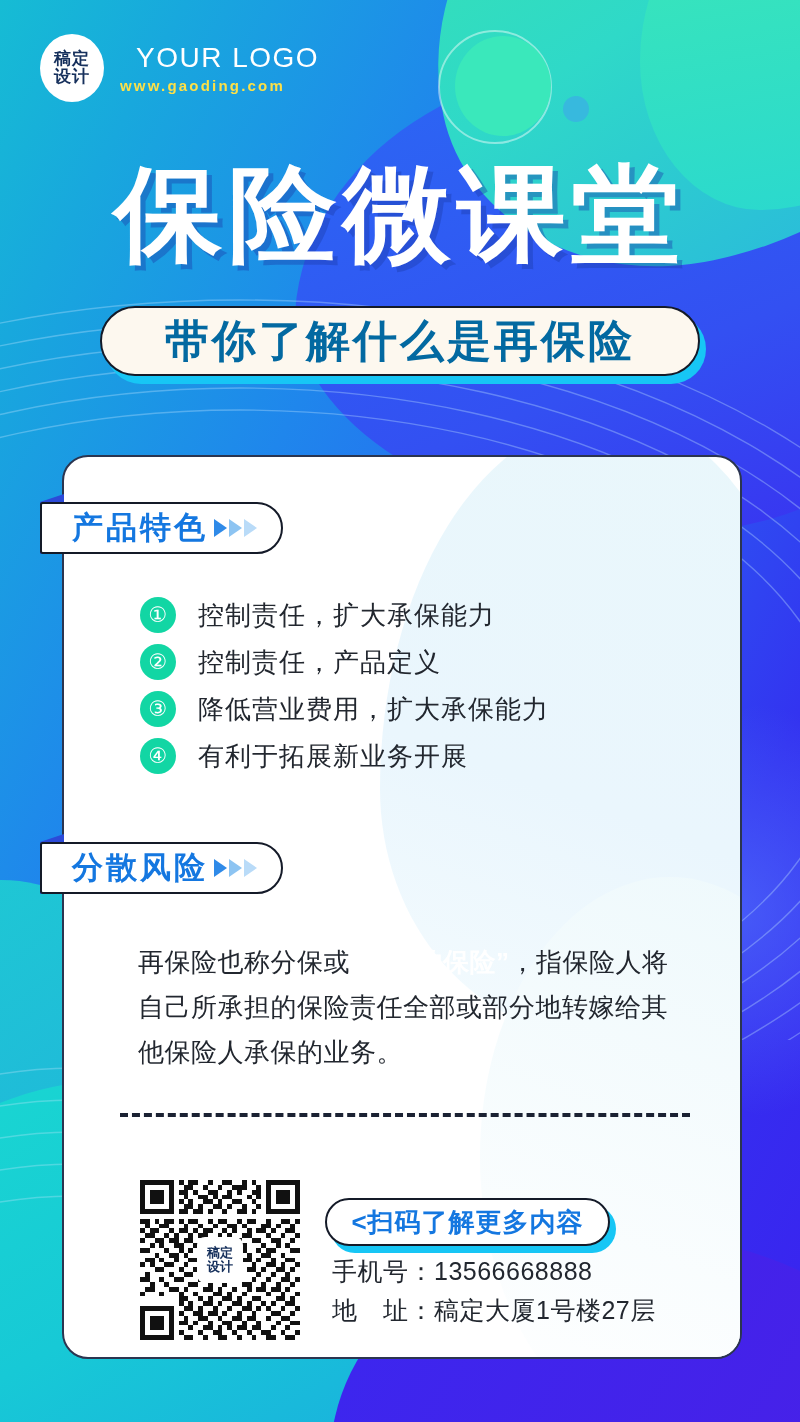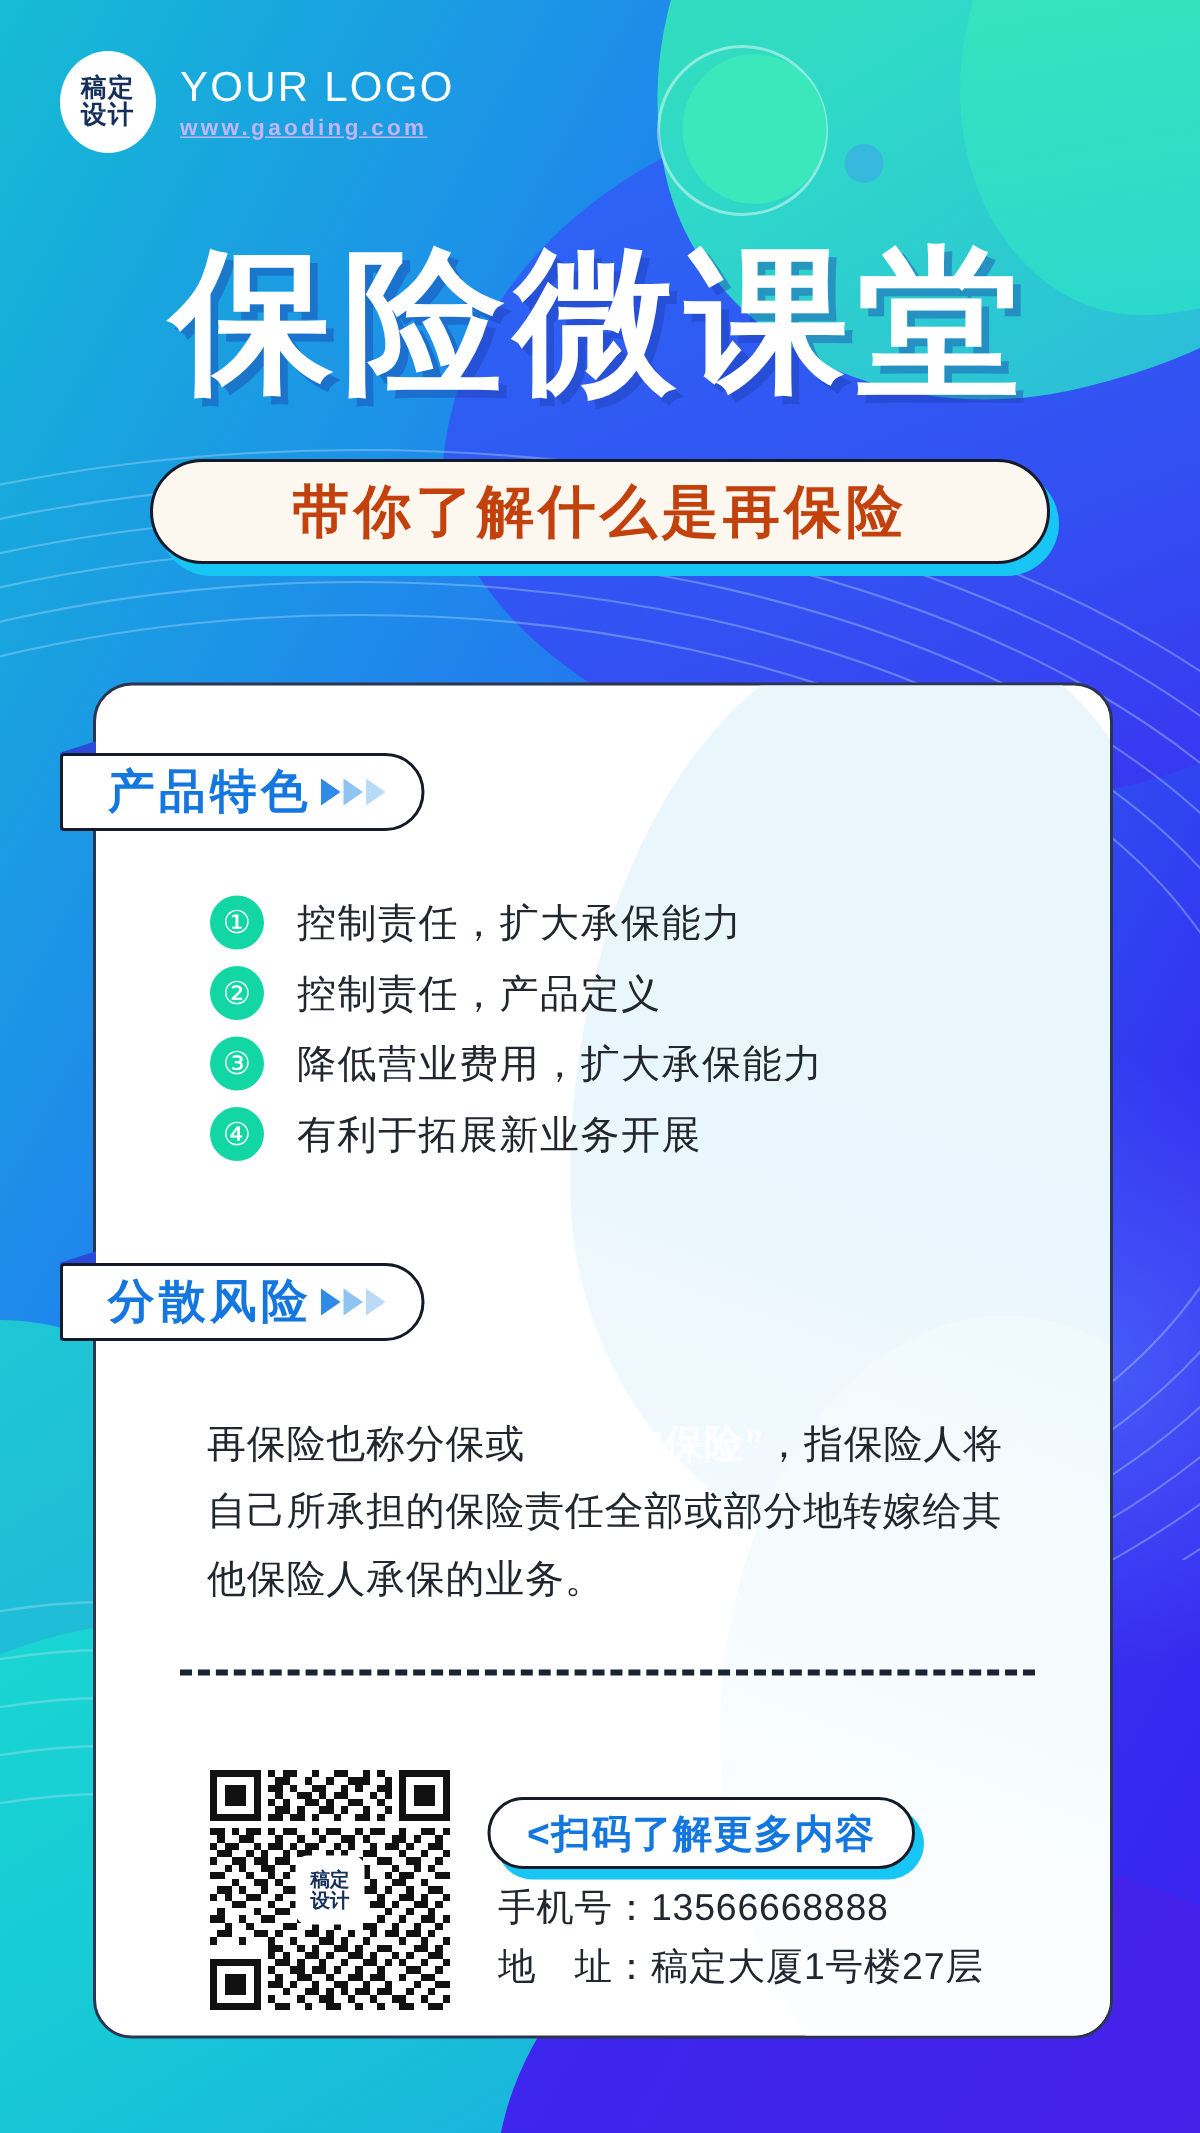--- a/index.html
+++ b/index.html
@@ -70,22 +70,22 @@
   .bg-left-lines{position:absolute;left:-30px;top:1040px;width:260px;height:240px;opacity:.3;}
 
   
   .logo-row{position:absolute;left:40px;top:34px;display:flex;align-items:center;gap:16px;}
   .logo-badge{
     width:64px;height:68px;background:#fff;border-radius:50%;
     display:flex;flex-direction:column;align-items:center;justify-content:center;
     line-height:1.08;color:#16305c;font-size:17px;font-weight:700;letter-spacing:1px;
   }
   .logo-text{display:flex;flex-direction:column;gap:3px;}
-  .logo-main{color:#fff;font-size:28px;font-weight:400;letter-spacing:1.5px;}
-  .logo-url{color:#c4b5fd;font-size:15px;font-weight:700;letter-spacing:2.2px;text-decoration:underline;}
+  .logo-main{color:#fff;font-size:28px;font-weight:400;letter-spacing:1.5px;margin-left:16px;}
+  .logo-url{color:#fde047;font-size:15px;font-weight:700;letter-spacing:2.2px;}
 
   
   .title{
     position:absolute;left:0;right:0;top:146px;text-align:center;
     color:#fff;font-size:104px;font-weight:700;letter-spacing:6px;
     font-family:"DejaVu Sans","Liberation Sans",sans-serif;
     text-shadow:5px 5px 0 rgba(28,60,170,.40);
     transform:scaleX(1.04);
     white-space:nowrap;
   }
@@ -93,21 +93,21 @@
   
   .subtitle-wrap{position:absolute;left:100px;top:306px;width:600px;height:72px;}
   .subtitle-shadow{
     position:absolute;left:6px;top:8px;width:600px;height:70px;
     background:#17c6f5;border-radius:36px;
   }
   .subtitle{
     position:absolute;left:0;top:0;width:600px;height:70px;
     background:#fdf8ef;border:2.5px solid #141a28;border-radius:36px;
     display:flex;align-items:center;justify-content:center;
-    color:#c2410c;font-size:38px;font-weight:700;letter-spacing:3px;
+    color:#0369a1;font-size:44px;font-weight:700;letter-spacing:3px;
     box-sizing:border-box;
   }
 
   
   .card{
     position:absolute;left:62px;top:455px;width:676px;height:900px;
     background:#ffffff;border:2px solid #2b3550;border-radius:26px;
     overflow:hidden;
   }
   .card-wave{

